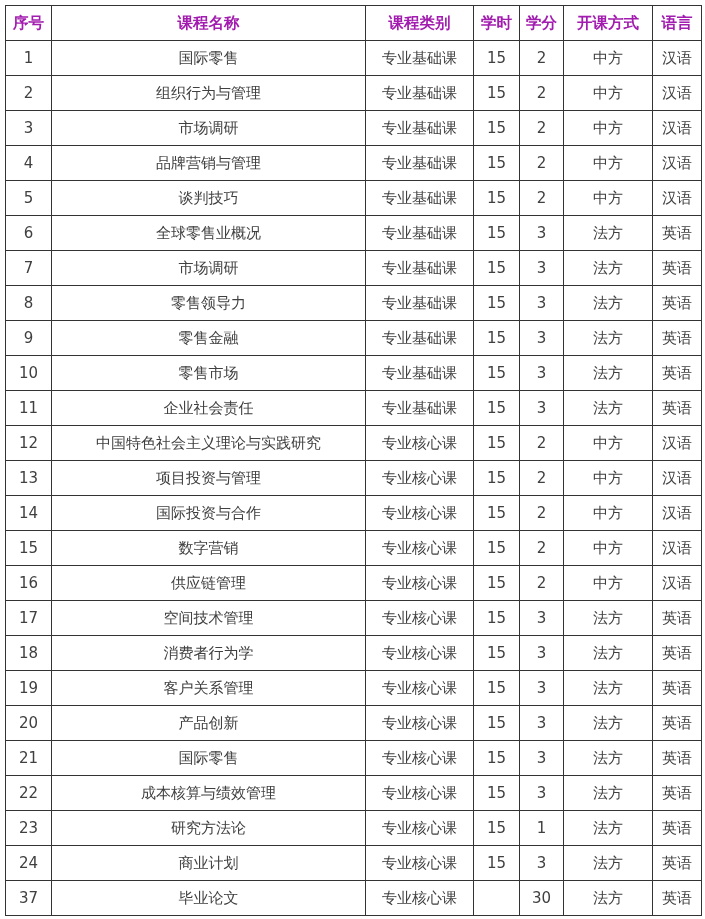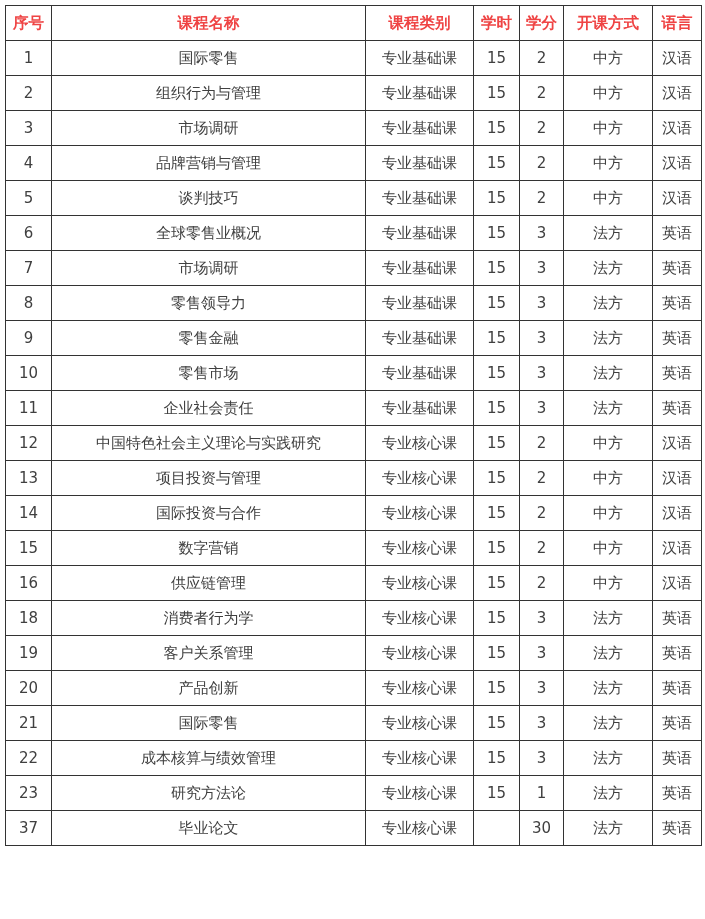--- a/index.html
+++ b/index.html
@@ -29,21 +29,21 @@
     text-align: center;
     vertical-align: middle;
     padding: 0;
     font-size: 15px;
     white-space: nowrap;
     overflow: hidden;
   }
   table.course-table th {
     height: 34px;
     font-weight: bold;
-    color: #ef4444;
+    color: #a21caf;
     font-size: 15.5px;
   }
   table.course-table td {
     height: 34px;
     color: #404040;
   }
   col.c-no { width: 46px; }
   col.c-name { width: 314px; }
   col.c-type { width: 108px; }
   col.c-hours { width: 46px; }
@@ -214,20 +214,29 @@
       <tr>
         <td>16</td>
         <td>供应链管理</td>
         <td>专业核心课</td>
         <td>15</td>
         <td>2</td>
         <td>中方</td>
         <td>汉语</td>
       </tr>
       <tr>
+        <td>17</td>
+        <td>空间技术管理</td>
+        <td>专业核心课</td>
+        <td>15</td>
+        <td>3</td>
+        <td>法方</td>
+        <td>英语</td>
+      </tr>
+      <tr>
         <td>18</td>
         <td>消费者行为学</td>
         <td>专业核心课</td>
         <td>15</td>
         <td>3</td>
         <td>法方</td>
         <td>英语</td>
       </tr>
       <tr>
         <td>19</td>
@@ -264,20 +273,29 @@
         <td>3</td>
         <td>法方</td>
         <td>英语</td>
       </tr>
       <tr>
         <td>23</td>
         <td>研究方法论</td>
         <td>专业核心课</td>
         <td>15</td>
         <td>1</td>
+        <td>法方</td>
+        <td>英语</td>
+      </tr>
+      <tr>
+        <td>24</td>
+        <td>商业计划</td>
+        <td>专业核心课</td>
+        <td>15</td>
+        <td>3</td>
         <td>法方</td>
         <td>英语</td>
       </tr>
       <tr>
         <td>37</td>
         <td>毕业论文</td>
         <td>专业核心课</td>
         <td></td>
         <td>30</td>
         <td>法方</td>

